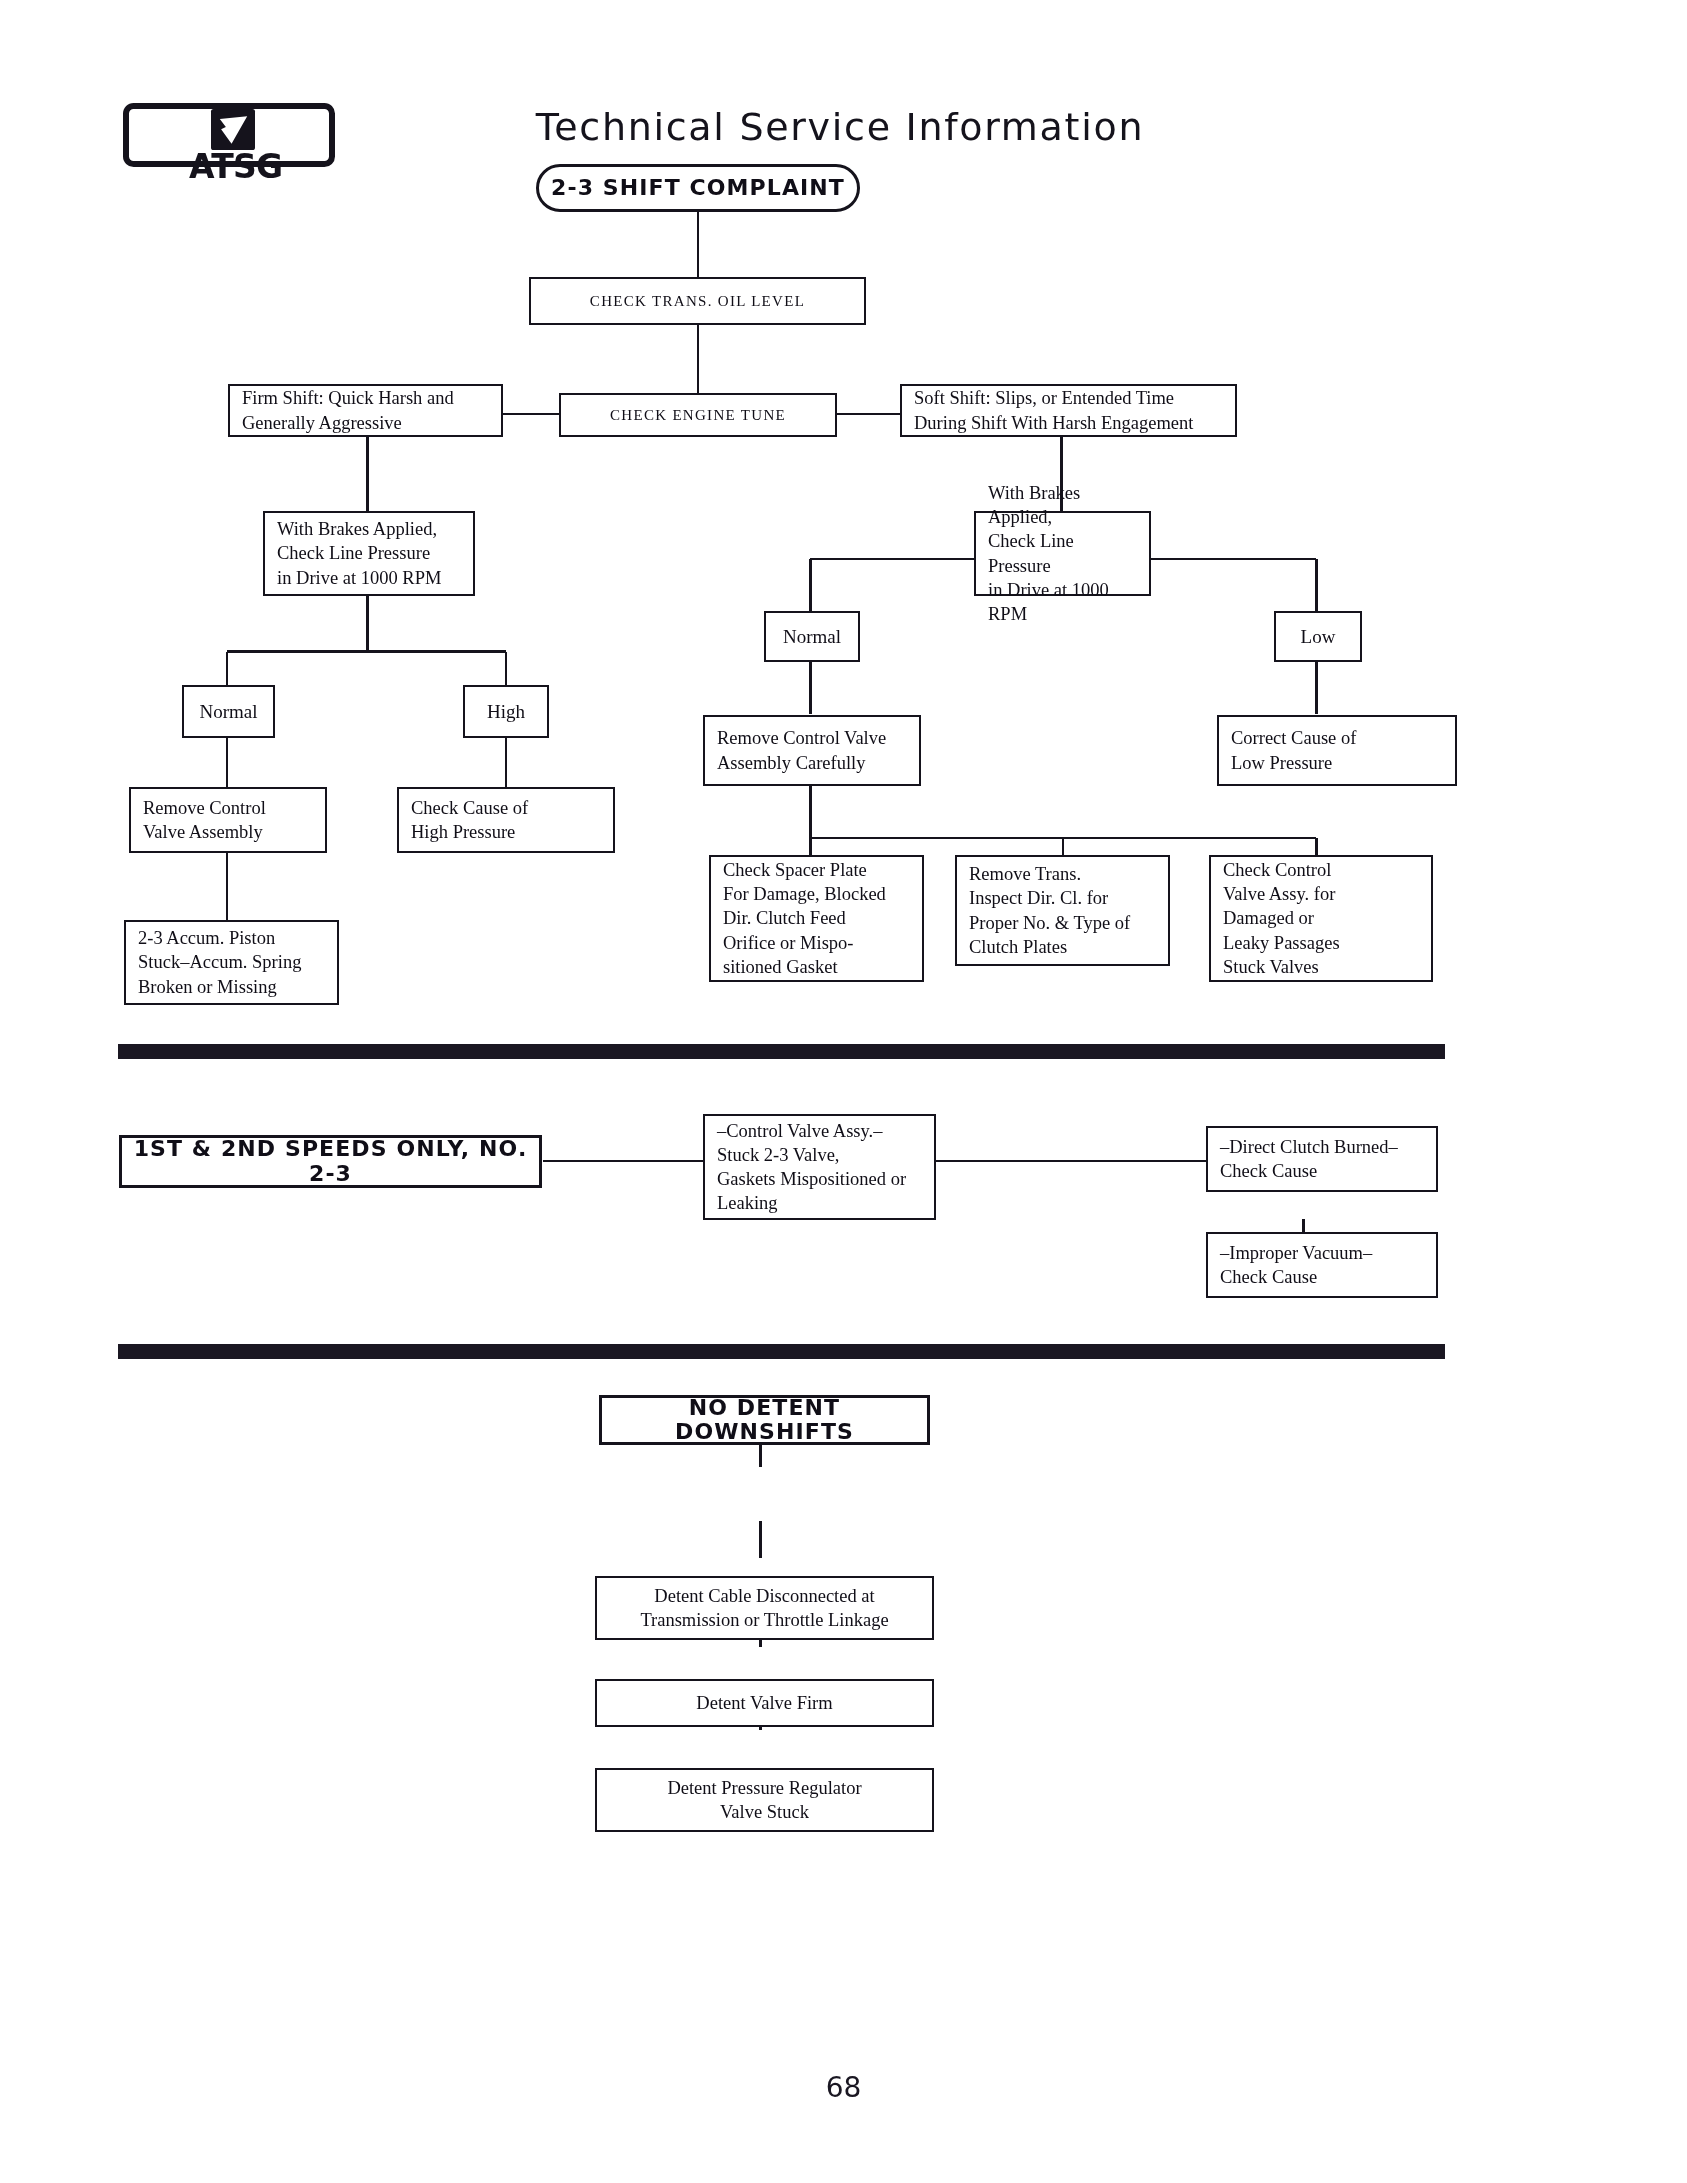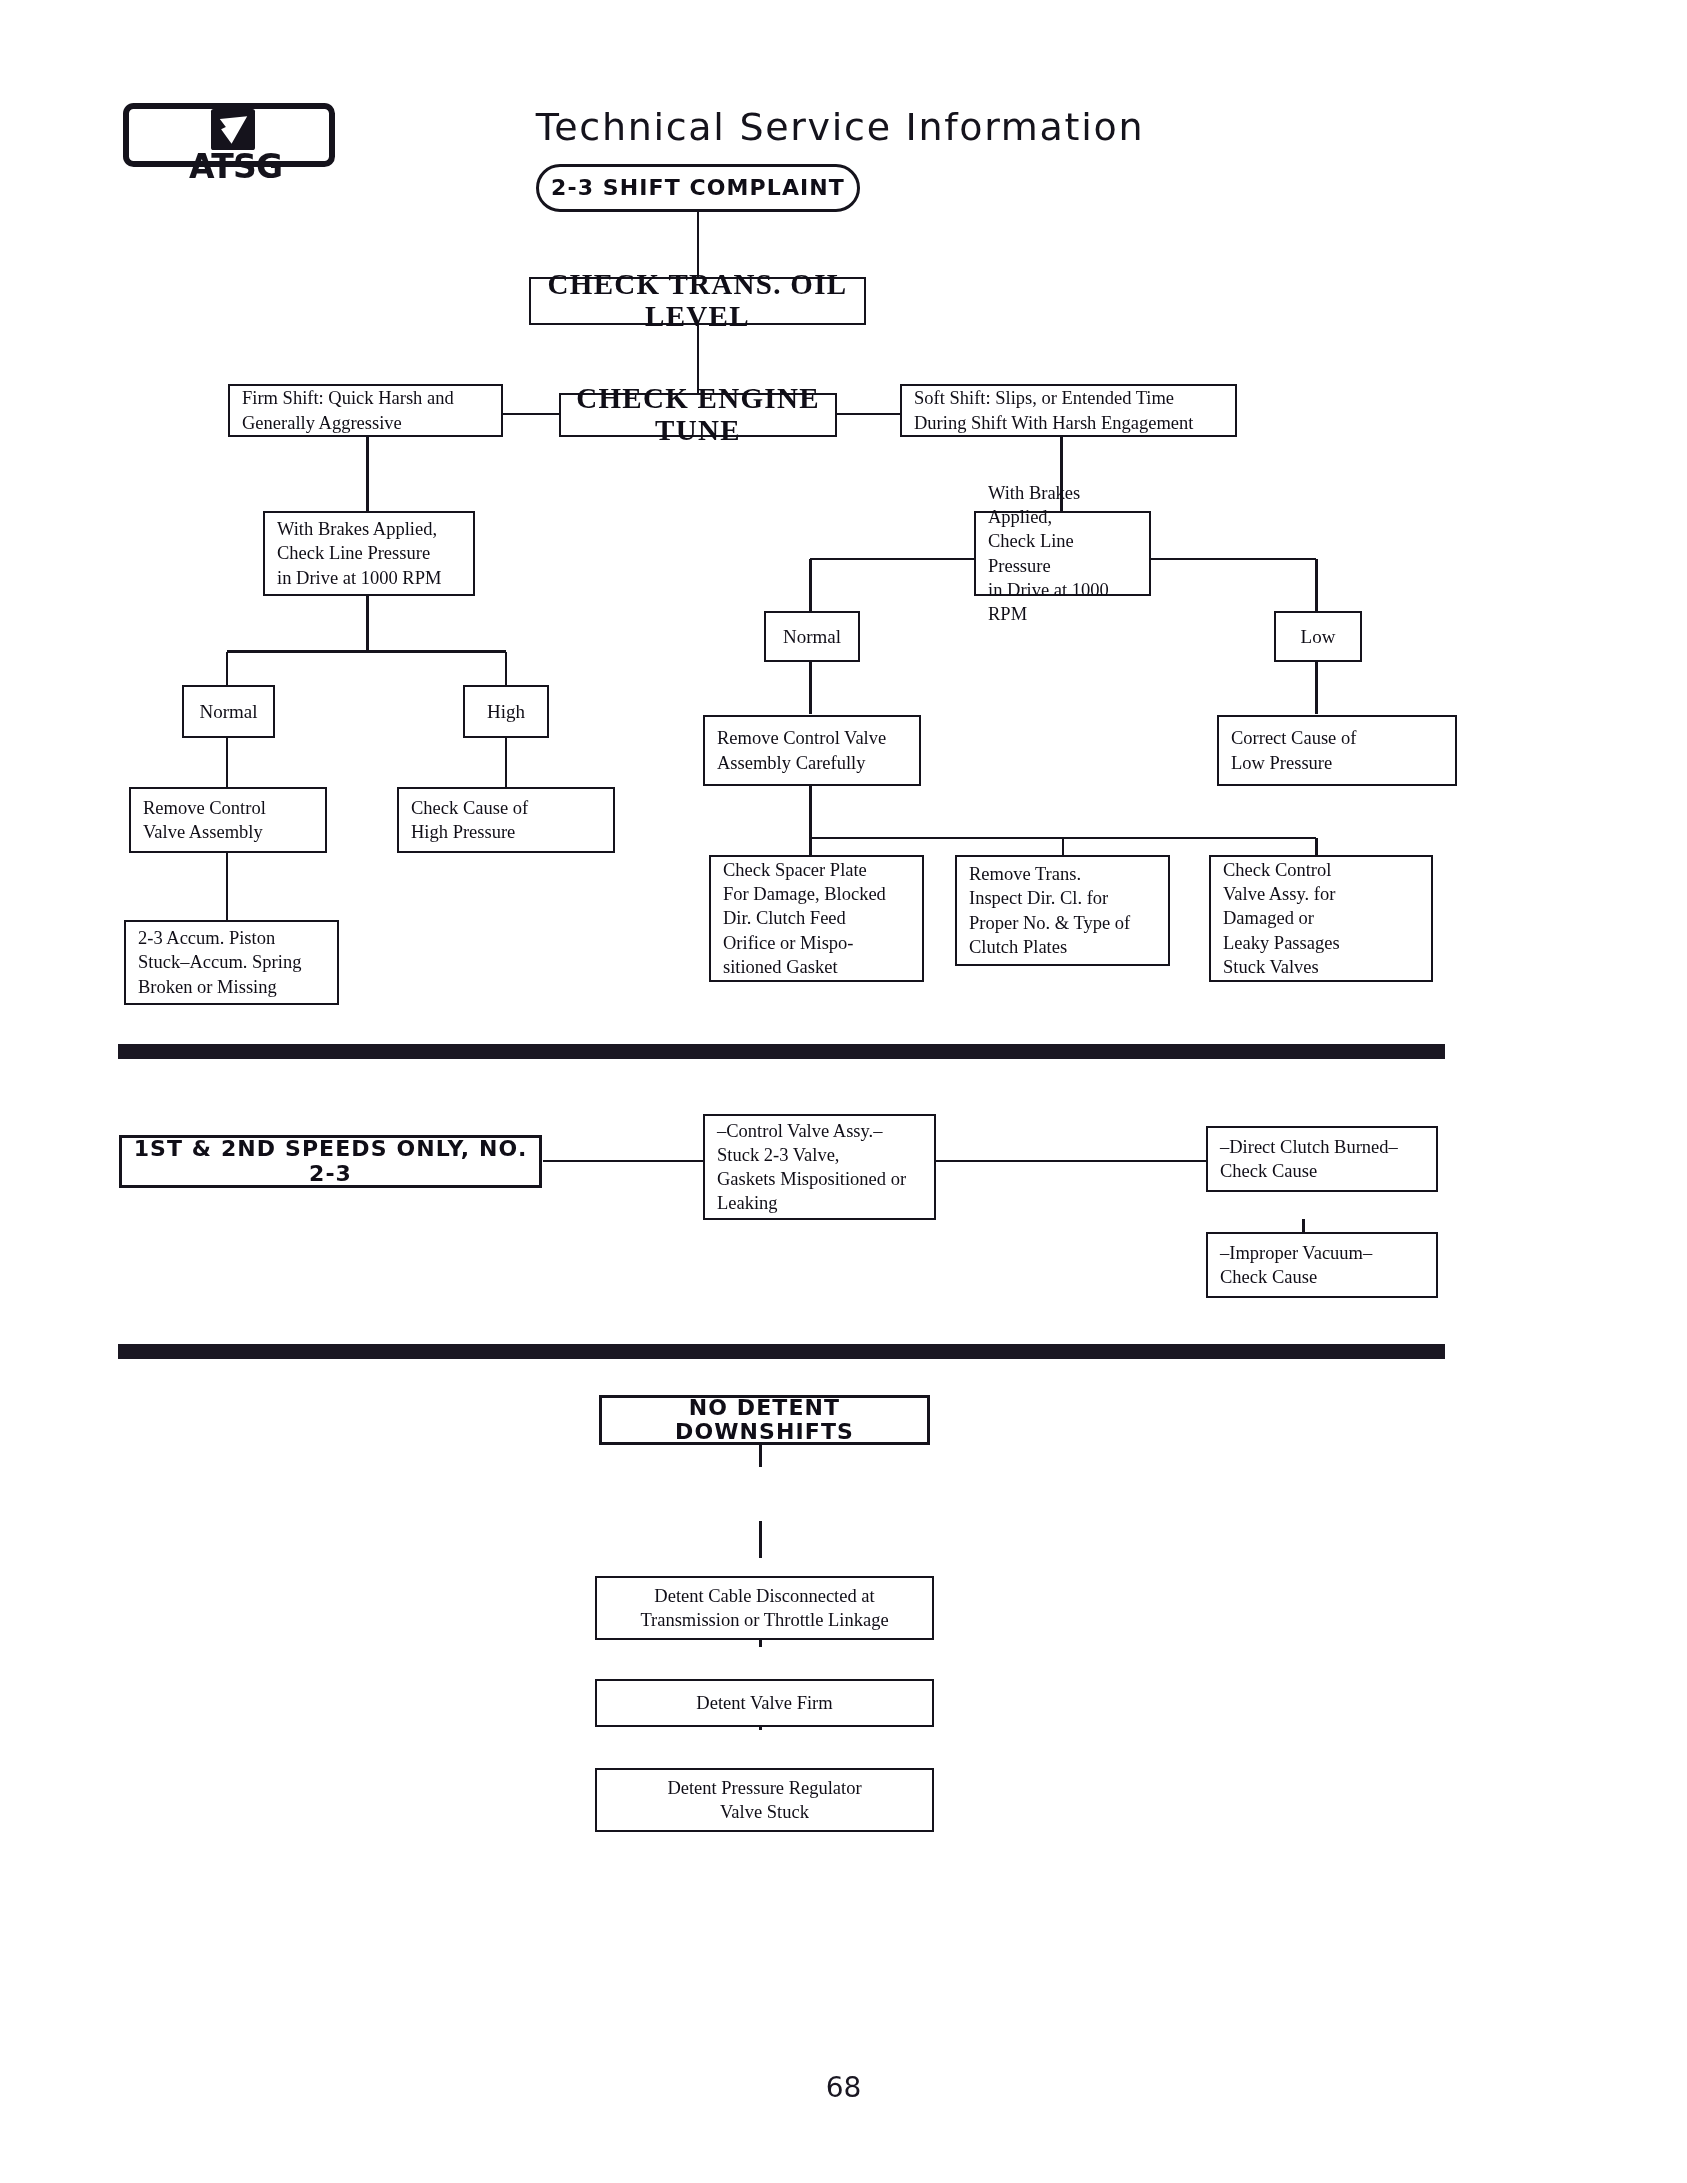--- a/index.html
+++ b/index.html
@@ -102,22 +102,22 @@
     font-size: 22px;
     letter-spacing: 1.1px;
     text-align: center;
     line-height: 1.1;
     padding: 0 5.3px;
   }
 
   
   .caps-box .txt {
     font-family: "Liberation Serif", "DejaVu Serif", serif;
-    font-weight: 700;
-    font-size: 29px;
+    font-weight: 400;
+    font-size: 15px;
     letter-spacing: 1.3px;
     text-align: center;
     line-height: 1.1;
     padding: 0 5.3px;
   }
 
   
   .label-box .txt {
     font-family: "Liberation Serif", "DejaVu Serif", serif;
     font-size: 19px;

